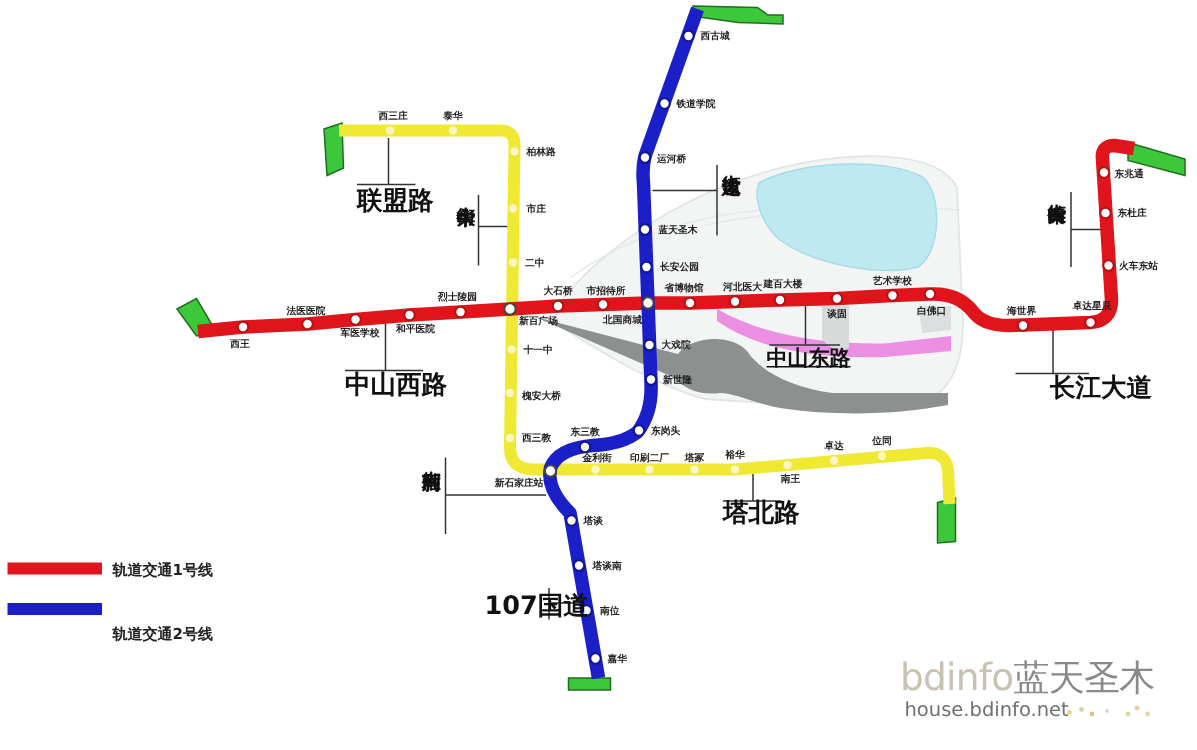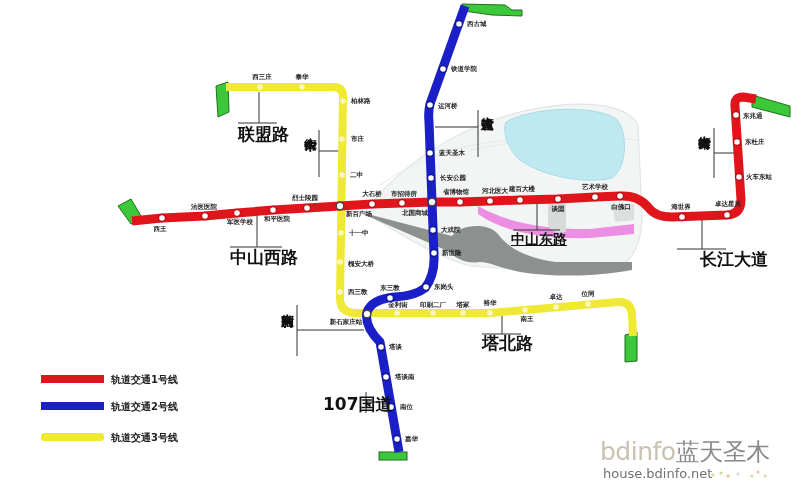--- a/index.html
+++ b/index.html
@@ -5,21 +5,21 @@
   html, body { margin:0; padding:0; background:#ffffff; }
   body { width:798px; height:500px; position:relative; overflow:hidden;
          font-family:"DejaVu Sans", "Liberation Sans", sans-serif; }
   #map { position:absolute; left:0; top:0; }
   .st-label { font-family:"DejaVu Sans", sans-serif; font-size:6.5px; font-weight:bold; fill:#222; }
   .leader { stroke:#333; stroke-width:1; }
   .road { position:absolute; font-family:"DejaVu Sans", sans-serif; font-weight:bold; color:#111;
           font-size:17px; line-height:1; white-space:nowrap; }
   .road.v { writing-mode:vertical-rl; font-size:12.5px; letter-spacing:-0.5px; }
   .road.big { font-size:14px; }
-  .legend-item { position:absolute; left:0; height:20px; width:200px;margin-left:36px; }
+  .legend-item { position:absolute; left:0; height:20px; width:200px; }
   .legend-swatch { position:absolute; }
   .legend-label { position:absolute; left:75px; font-family:"DejaVu Sans", sans-serif; font-size:10px;
                   font-weight:bold; color:#222; white-space:nowrap; }
   .wm-brand { position:absolute; left:600px; top:436px; font-family:"DejaVu Sans", sans-serif;
               font-size:25px; color:#c9c2b2; letter-spacing:-0.5px; white-space:nowrap; }
   .wm-brand-cn { color:#8a8a8a; font-size:24px; }
   .wm-url { position:absolute; left:603px; top:466px; font-family:"DejaVu Sans", sans-serif;
             font-size:13px; color:#707070; white-space:nowrap; }
   .wm-dots { position:absolute; left:710px; top:470px; }
 </style>
@@ -284,35 +284,31 @@
 </svg>
 
 <div class="road" style="left:238px;top:126px;">联盟路</div>
 <div class="road v" style="left:304px;top:129px;">中华大街</div>
 <div class="road v" style="left:481px;top:108px;">建设大街</div>
 <div class="road" style="left:230px;top:249px;">中山西路</div>
 <div class="road big" style="left:511px;top:232px;text-decoration:underline;">中山东路</div>
 <div class="road v" style="left:698px;top:127px;">秦岭大街</div>
 <div class="road" style="left:676px;top:251px;margin-left:24px;">长江大道</div>
 <div class="road v" style="left:281px;top:305px;">胜利南街</div>
-<div class="road" style="left:482px;top:335px;">塔北路</div>
+<div class="road" style="left:482px;top:335px;font-family:Liberation Mono, monospace;">塔北路</div>
 <div class="road" style="left:323px;top:396px;">107国道</div>
 
 <div style="position:absolute;left:0;top:365px;width:200px;height:135px;">
   <div class="legend-item" style="top:8px;">
     <div class="legend-swatch" style="left:5px;top:2px;width:63px;height:8px;background:#e0151c;"></div>
     <div class="legend-label" style="top:0px;">轨道交通1号线</div>
   </div>
   <div class="legend-item" style="top:35px;">
     <div class="legend-swatch" style="left:5px;top:2px;width:63px;height:8px;background:#1a1fc8;"></div>
-    <div class="legend-label" style="top:0px;">轨道交通2号线</div>
-  </div>
-  <div class="legend-item" style="top:66px;">
-    <div class="legend-swatch" style="left:5px;top:2px;width:63px;height:8px;background:#efe934;border-radius:3px;"></div>
-    <div class="legend-label" style="top:0px;">轨道交通3号线</div>
+    <div class="legend-label" style="top:16px;">轨道交通2号线</div>
   </div>
 </div>
 
 <div class="wm-brand">
   <span>bdinfo</span><span class="wm-brand-cn">蓝天圣木</span>
 </div>
 <div class="wm-url">house.bdinfo.net</div>
 <svg class="wm-dots" width="60" height="10" viewBox="0 0 60 10">
   <circle cx="3" cy="5" r="1.6" fill="#e3d89a"></circle>
     <circle cx="11" cy="3" r="1.6" fill="#c9dc9a"></circle>

